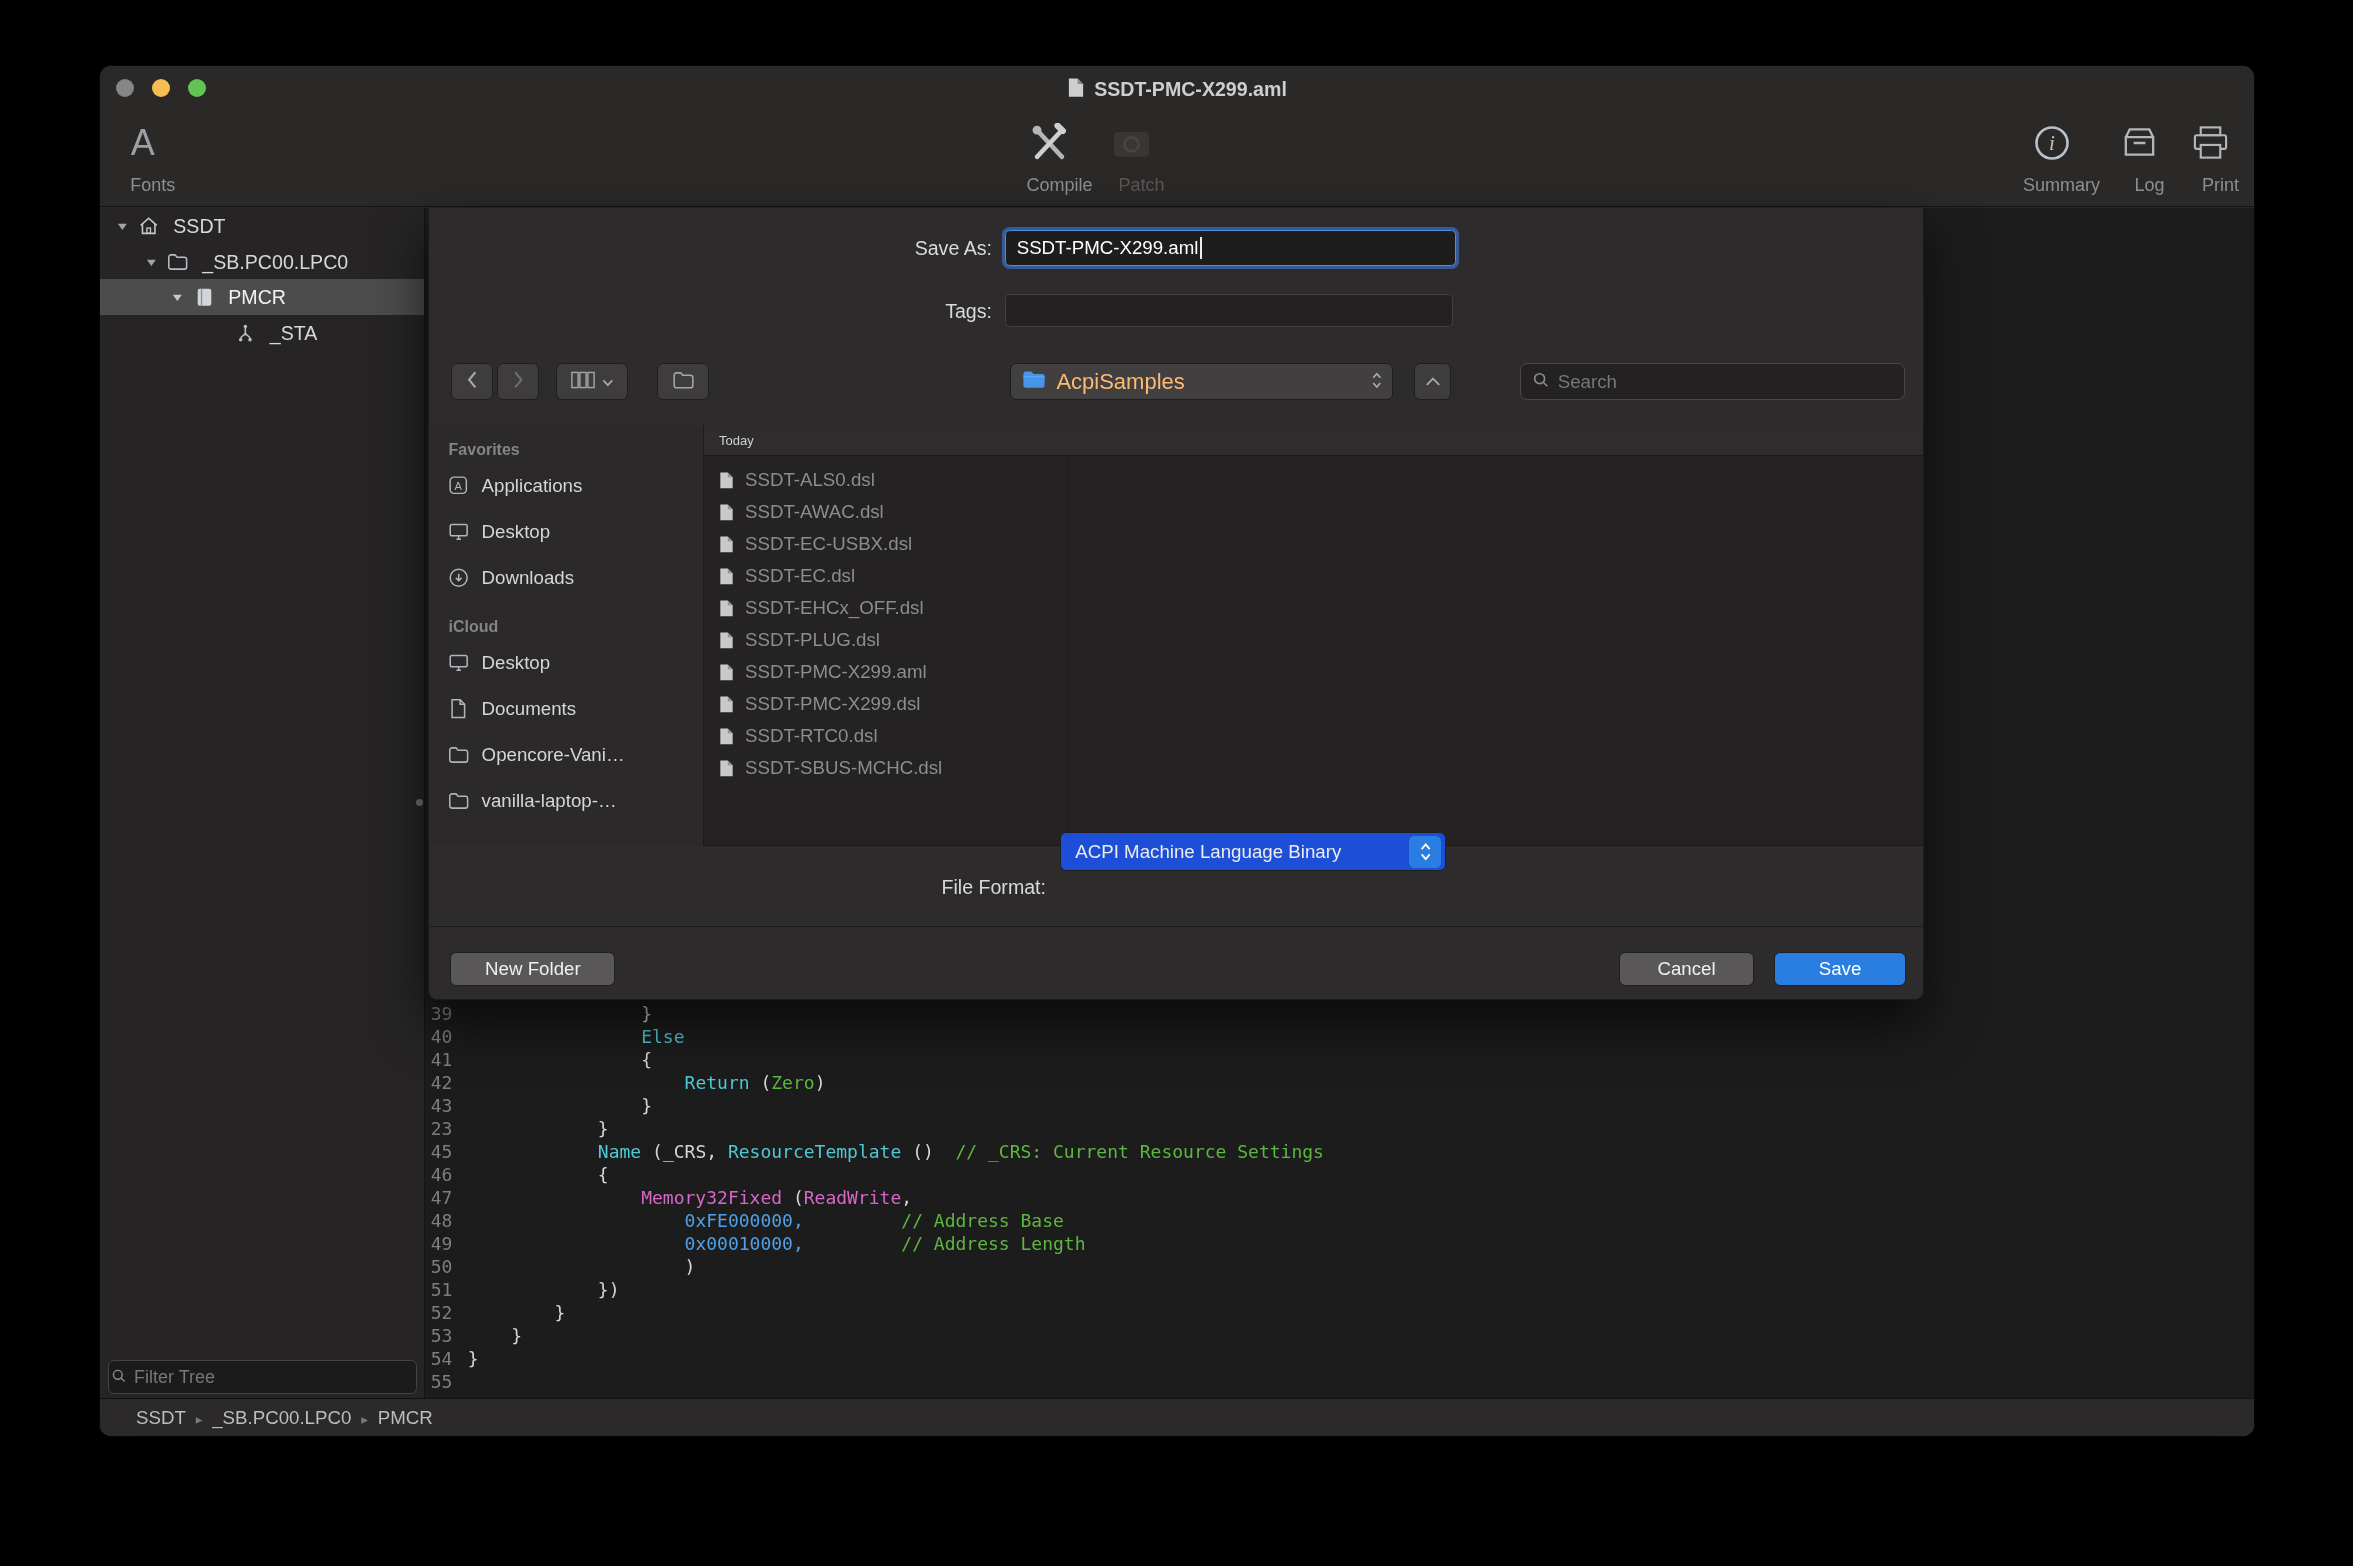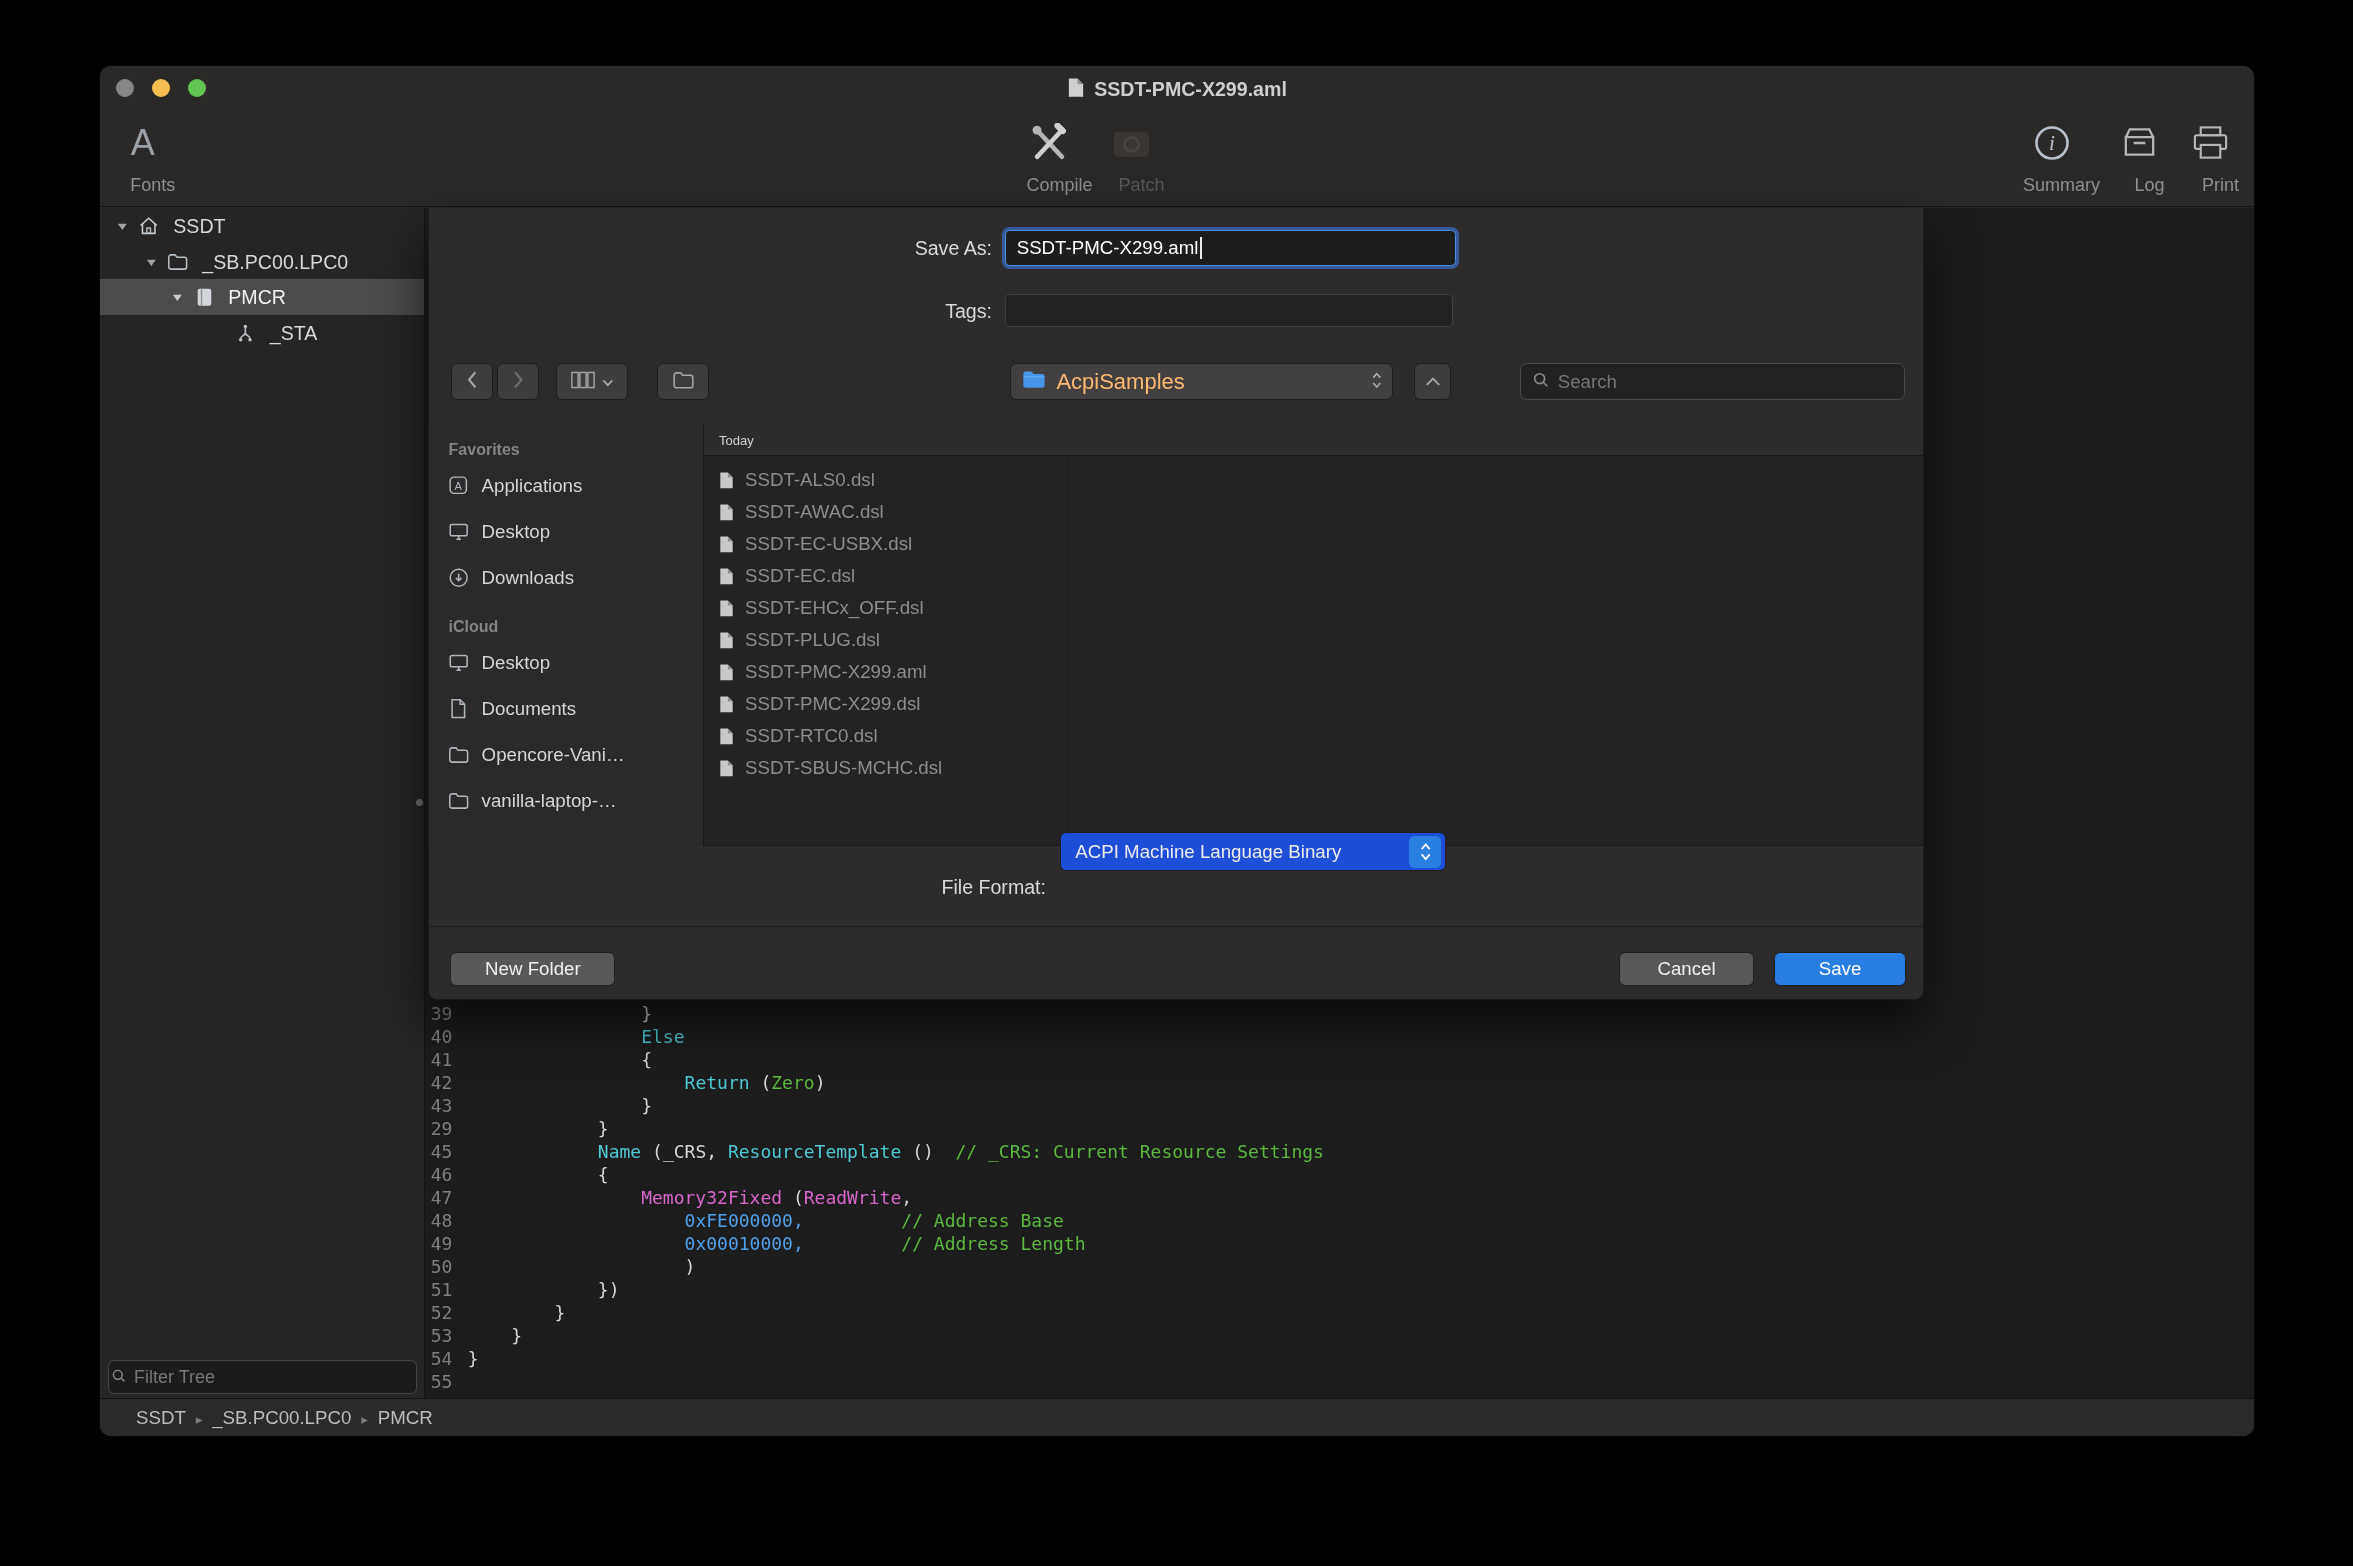--- a/index.html
+++ b/index.html
@@ -261,21 +261,21 @@
         </div>
         <div class="code-row">
           <span class="ln">42</span>
           <span class="code"><span class="c-pl">                    </span><span class="c-kw">Return</span><span class="c-pl"> (</span><span class="c-grn">Zero</span><span class="c-pl">)</span></span>
         </div>
         <div class="code-row">
           <span class="ln">43</span>
           <span class="code"><span class="c-pl">                }</span></span>
         </div>
         <div class="code-row">
-          <span class="ln">29</span>
+          <span class="ln">23</span>
           <span class="code"><span class="c-pl">            }</span></span>
         </div>
         <div class="code-row">
           <span class="ln">45</span>
           <span class="code"><span class="c-pl">            </span><span class="c-kw">Name</span><span class="c-pl"> (_CRS, </span><span class="c-kw">ResourceTemplate</span><span class="c-pl"> ()  </span><span class="c-cm">// _CRS: Current Resource Settings</span></span>
         </div>
         <div class="code-row">
           <span class="ln">46</span>
           <span class="code"><span class="c-pl">            {</span></span>
         </div>

